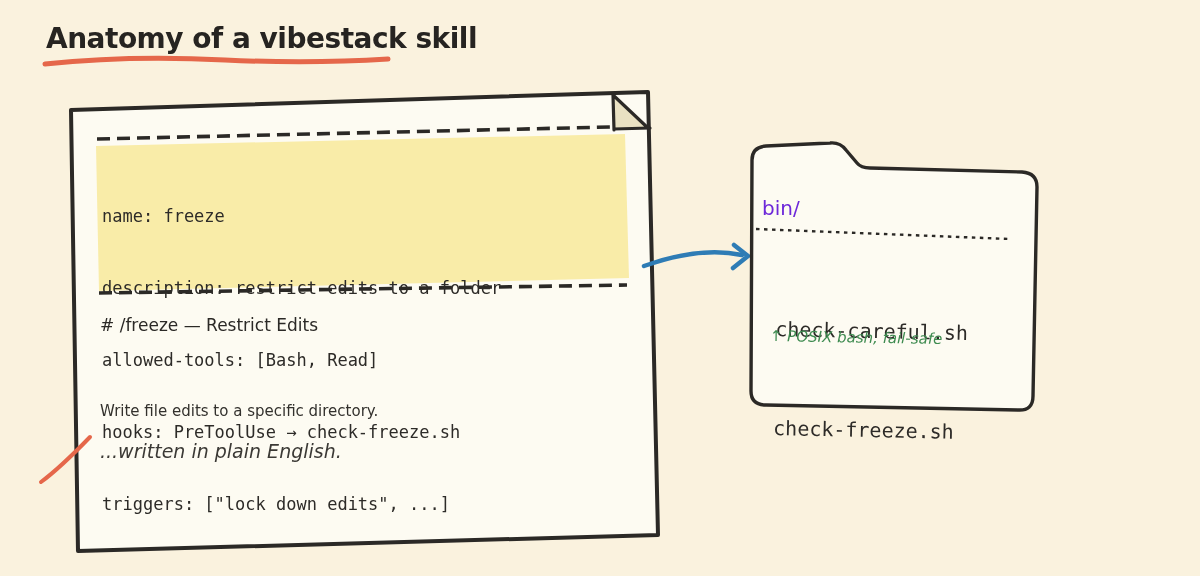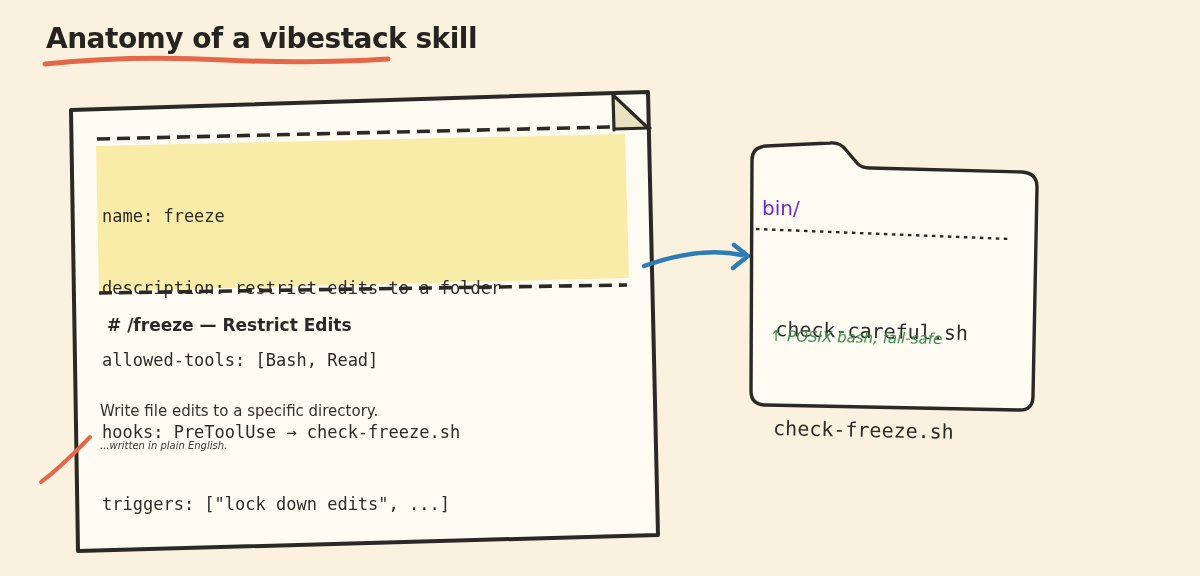--- a/index.html
+++ b/index.html
@@ -25,29 +25,29 @@
     font-size: 16px; color: #3b3935;
   }
 
   .frontmatter {
     left: 102px; top: 156px;
     font-family: "DejaVu Sans Mono", monospace;
     font-size: 17px; line-height: 24px; color: #2d2b28;
   }
   .md-heading {
     left: 100px; top: 315px;
-    font-size: 17px; font-weight: 700; color: #2b2926; margin-left: 7px;
+    font-size: 17px; font-weight: 400; color: #2b2926;
   }
   .md-body {
     left: 100px; top: 351px;
     font-size: 15px; line-height: 24px; color: #33312d;
   }
   .md-note {
     left: 100px; top: 440px;
-    font-size: 10px; font-style: italic; color: #3b3935;
+    font-size: 19px; font-style: italic; color: #3b3935;
   }
 
   .bin-label {
     left: 762px; top: 196px;
     font-size: 20px; color: #6d28d9;
   }
   .file-list {
     left: 777px; top: 247px;
     font-family: "DejaVu Sans Mono", monospace;
     font-size: 20px; line-height: 33px; color: #2d2b28;

